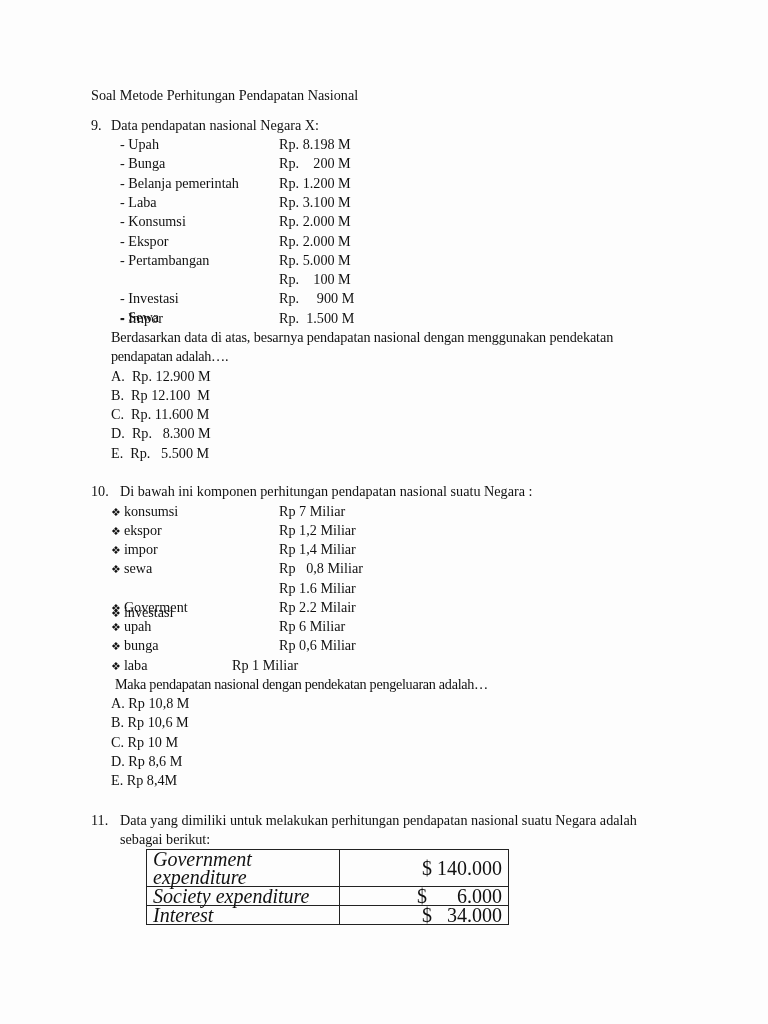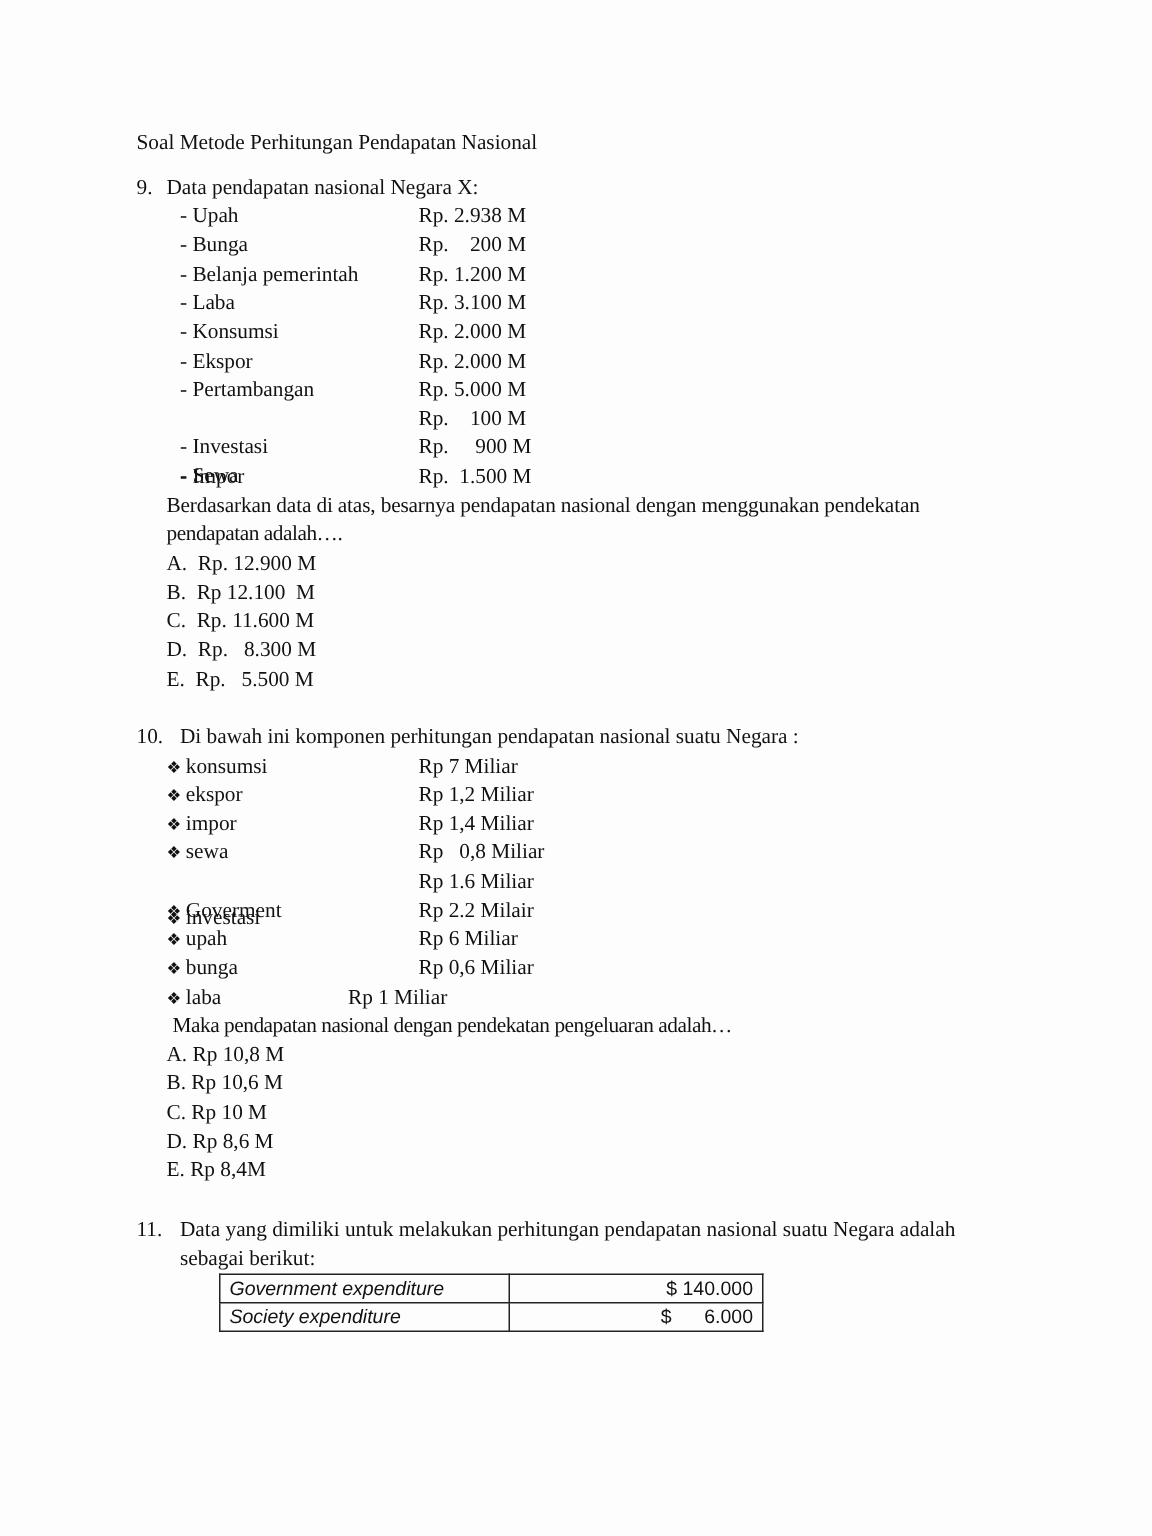--- a/index.html
+++ b/index.html
@@ -6,40 +6,40 @@
   body {
     width: 768px; height: 1024px; background: #fdfdfd; position: relative; overflow: hidden;
     font-family: "Liberation Serif", "DejaVu Serif", serif; color: #111; font-size: 14.2px;
   }
   .abs { position: absolute; white-space: pre; line-height: 19px; }
   .title { left: 91px; top: 86px; }
   .bullet { font-size: 11px; margin-right: 3px; }
   .narrow { letter-spacing: -0.3px; font-family: "Liberation Serif", serif; text-align: center; }
   table.datatable {
     position: absolute; left: 146px; top: 849px; width: 363px; border-collapse: collapse;
-    font-family: Liberation Sans, sans-serif; font-size: 13px;
+    font-family: Liberation Serif, serif; font-size: 20px;
   }
   table.datatable td { border: 1.2px solid #222; height: 18px; padding: 0 6px; line-height: 18px; }
   table.datatable td.label { font-style: italic; width: 180px; }
   table.datatable td.val { text-align: right; }
 </style>
 </head>
 <body>
 
 <div>
 
   <div class="abs title">Soal Metode Perhitungan Pendapatan Nasional</div>
 
   <div>
     <div class="abs" style="left:91px; top:116px;">9.</div>
     <div class="abs" style="left:111px; top:116px;">Data pendapatan nasional Negara X:</div>
 
     <div>
       <div class="abs" style="left:120px; top:135px;text-align:center;">- Upah</div>
-      <div class="abs" style="left:279px; top:135px;">Rp. 2.938 M</div>
+      <div class="abs" style="left:279px; top:135px;">Rp. 8.198 M</div>
       <div class="abs" style="left:120px; top:154px;">- Bunga</div>
       <div class="abs" style="left:279px; top:154px;">Rp.    200 M</div>
       <div class="abs" style="left:120px; top:174px;">- Belanja pemerintah</div>
       <div class="abs" style="left:279px; top:174px;">Rp. 1.200 M</div>
       <div class="abs" style="left:120px; top:193px;">- Laba</div>
       <div class="abs" style="left:279px; top:193px;">Rp. 3.100 M</div>
       <div class="abs" style="left:120px; top:212px;">- Konsumsi</div>
       <div class="abs" style="left:279px; top:212px;">Rp. 2.000 M</div>
       <div class="abs" style="left:120px; top:232px;">- Ekspor</div>
       <div class="abs" style="left:279px; top:232px;">Rp. 2.000 M</div>
@@ -109,16 +109,20 @@
     <table class="datatable">
       <tbody>
           <tr>
         <td class="label">Government expenditure</td>
         <td class="val"><span>$</span> <span>140.000</span></td>
       </tr>
       <tr>
         <td class="label">Society expenditure</td>
         <td class="val"><span>$</span>&nbsp;&nbsp;&nbsp;&nbsp;&nbsp;&nbsp;<span>6.000</span></td>
       </tr>
+      <tr>
+        <td class="label">Interest</td>
+        <td class="val"><span>$</span>&nbsp;&nbsp;&nbsp;<span>34.000</span></td>
+      </tr>
     </tbody>
       </table>
   </div>
 </div>
 
 </body></html>

